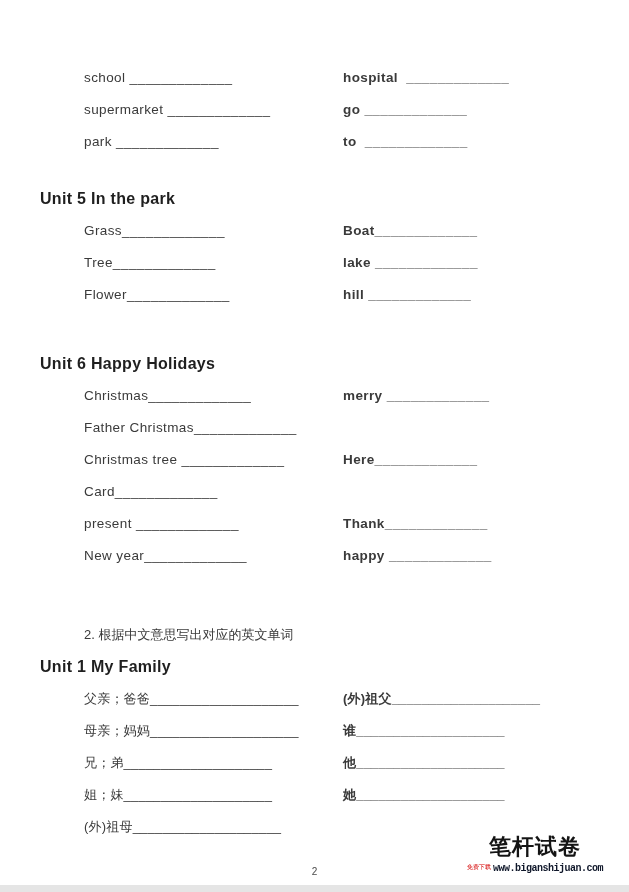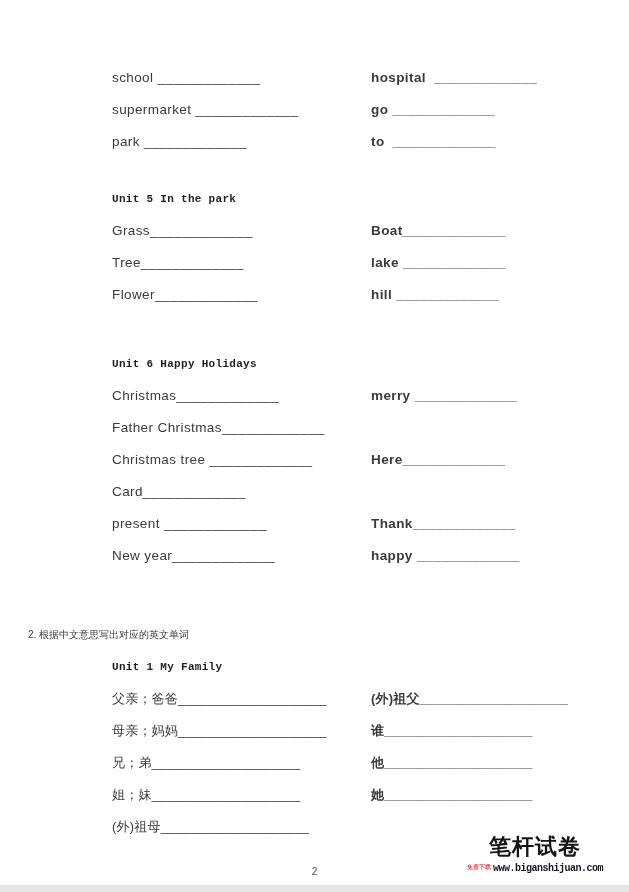--- a/index.html
+++ b/index.html
@@ -4,39 +4,40 @@
 <style>
   html, body { margin: 0; padding: 0; }
   body {
     width: 629px; height: 892px;
     background: #ffffff;
     position: relative;
     overflow: hidden;
     font-family: "Liberation Sans", "DejaVu Sans", sans-serif;
     color: #3a3a3a;
   }
-  .block { position: absolute; left: 0; width: 579px; margin-left: 28px; }
+  .block { position: absolute; left: 0; width: 579px; }
   .row { position: relative; height: 32px; line-height: 32px; }
   .cell-l, .cell-r {
     position: absolute; top: 0;
     font-size: 13.5px; letter-spacing: 0.4px;
     white-space: pre; color: #3a3a3a;
   }
   .cell-l { left: 84px; }
   .cell-r { left: 343px; font-weight: bold; }
   .unit-title {
     position: relative; height: 32px; line-height: 32px;
-    padding-left: 84px;
-    font-size: 11px; font-weight: 700; color: #1f1f1f;
-    letter-spacing: 0.3px; white-space: pre; font-family: Liberation Mono, monospace;
+    padding-left: 40px;
+    font-size: 16px; font-weight: 700; color: #1f1f1f;
+    letter-spacing: 0.3px; white-space: pre;
   }
   .cn { font-size: 13px; letter-spacing: 0.2px; }
   .section-heading {
     position: relative; height: 33px; line-height: 33px;
-    font-size: 10px; color: #3a3a3a; white-space: pre;
+    padding-left: 84px;
+    font-size: 13px; color: #3a3a3a; white-space: pre;
   }
   .footer-logo {
     position: absolute; top: 835; right: 26px; top: 835px;
     text-align: center;
   }
   .logo-main {
     font-size: 22px; font-weight: 900; color: #141414;
     letter-spacing: 1px; line-height: 24px;
     font-family: "Liberation Sans", "DejaVu Sans", sans-serif;
   }

